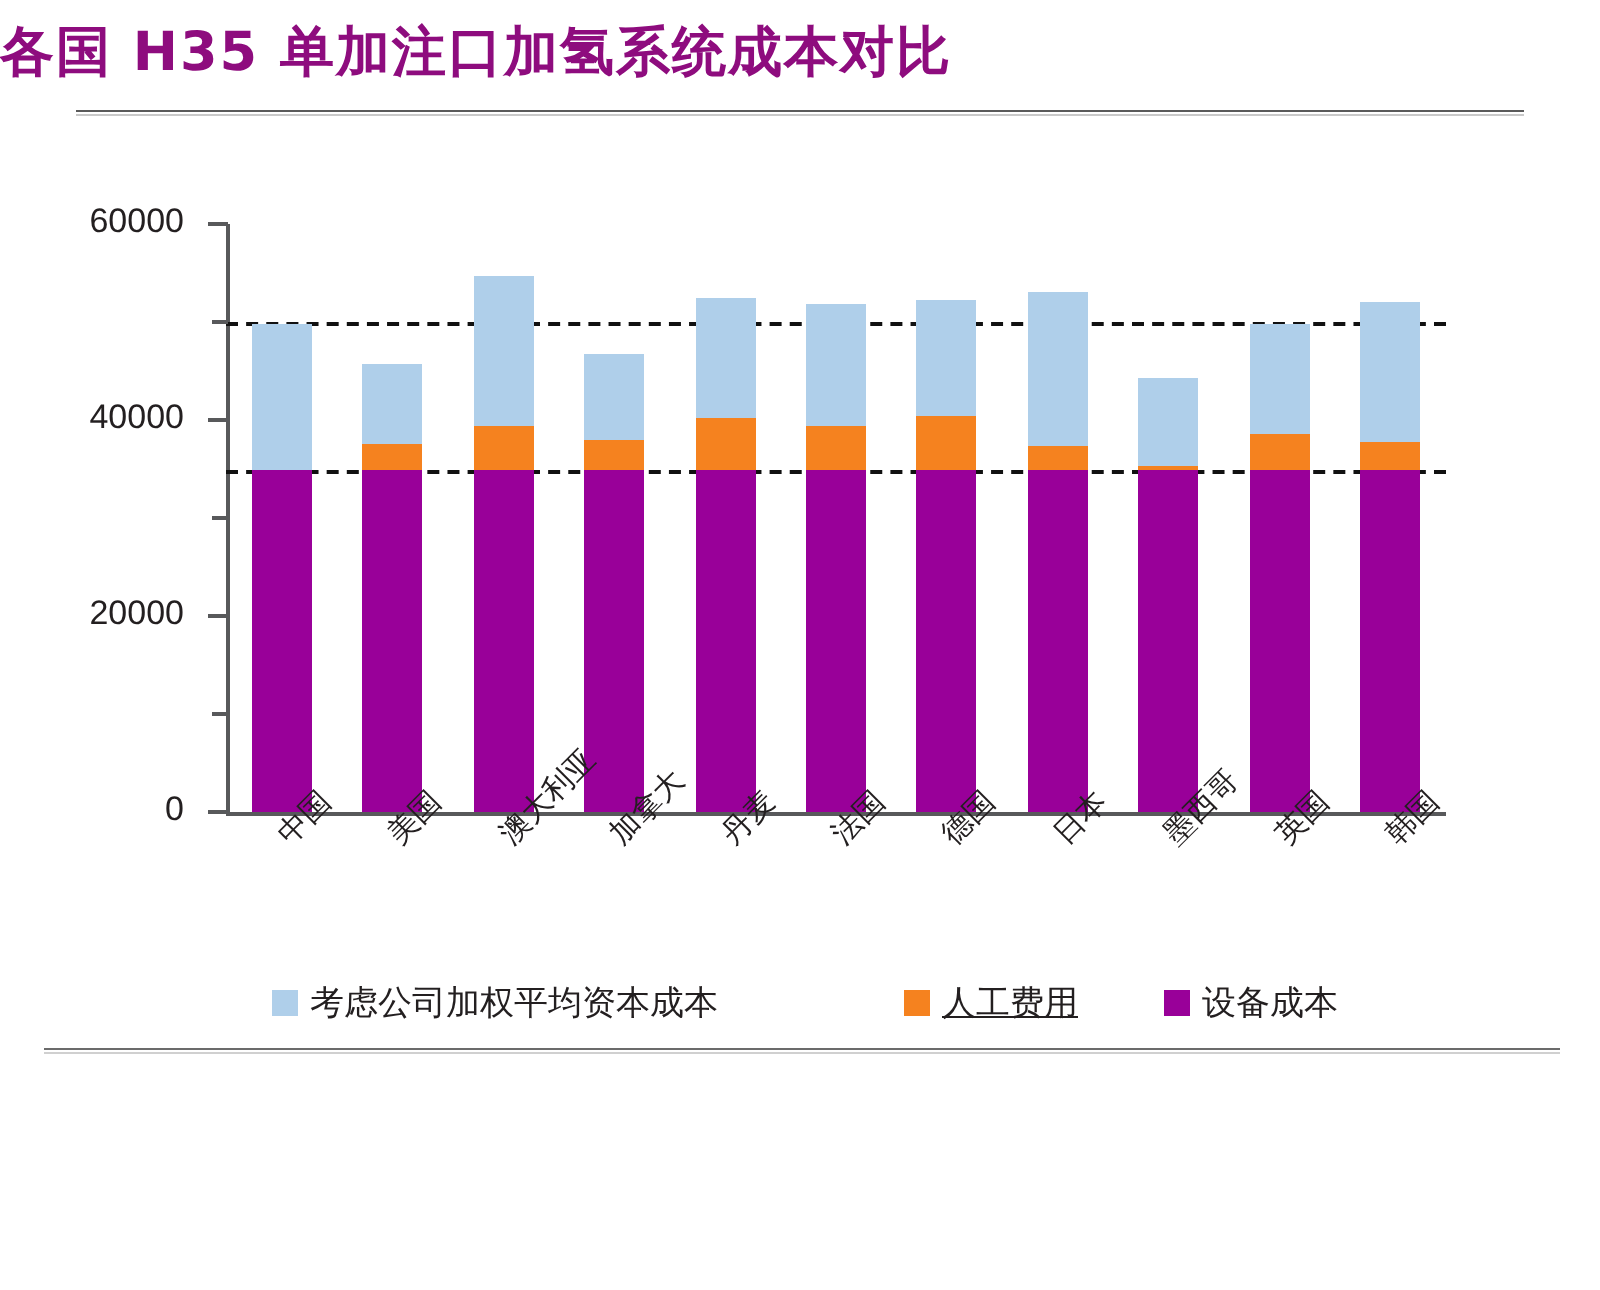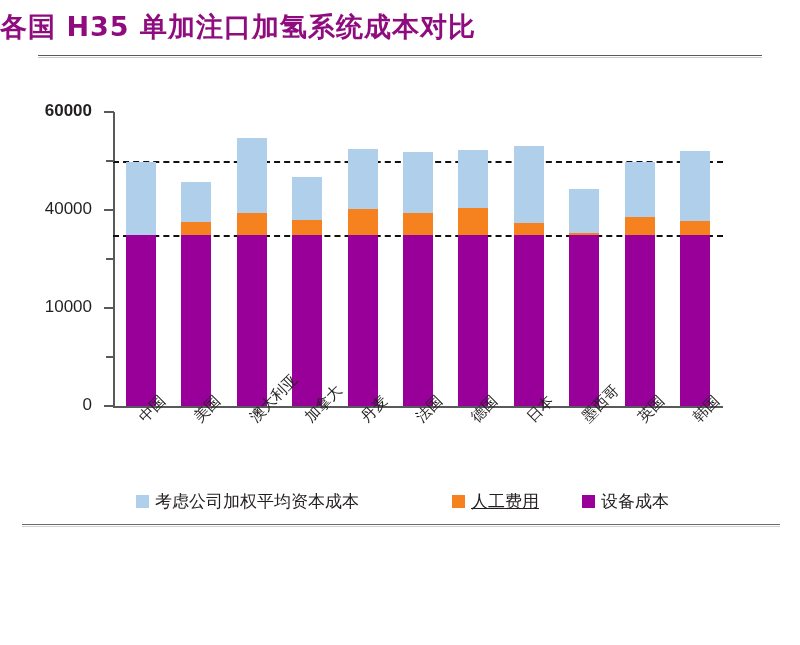--- a/index.html
+++ b/index.html
@@ -78,23 +78,23 @@
   <div class="title-wrap">
     <div class="chart-title">各国 H35 单加注口加氢系统成本对比</div>
   </div>
   <div class="title-rule"></div>
 
   <div class="plot">
     <div class="axis-v"></div>
     <div class="axis-h"></div>
     <div class="tick-col" id="yticks">
         <div class="tick-label" style="top: 310px;">0</div>
-        <div class="tick-label" style="top: 212px;">10000</div>
+        <div class="tick-label" style="top: 212px;">20000</div>
         <div class="tick-label" style="top: 114px;">40000</div>
-        <div class="tick-label" style="top: 16px; font-weight: bold;">60000</div>
+        <div class="tick-label" style="top: 16px;">60000</div>
       </div>
     <div id="reflines">
         <div class="dashline" style="top: 149.5px;"></div>
         <div class="dashline" style="top: 76px;"></div>
       </div>
     <div class="bars" id="bars">
         <div class="bar" title="中国" style="left: 12.7273px; height: 294px; bottom: 2px; position: absolute;">
           <div class="seg seg-equip" style="bottom: 0px; height: 171.5px; background: rgb(153, 0, 153);"></div>
           <div class="seg seg-wacc" style="bottom: 171.5px; height: 72.52px; background: rgb(175, 207, 234);"></div>
         </div>

